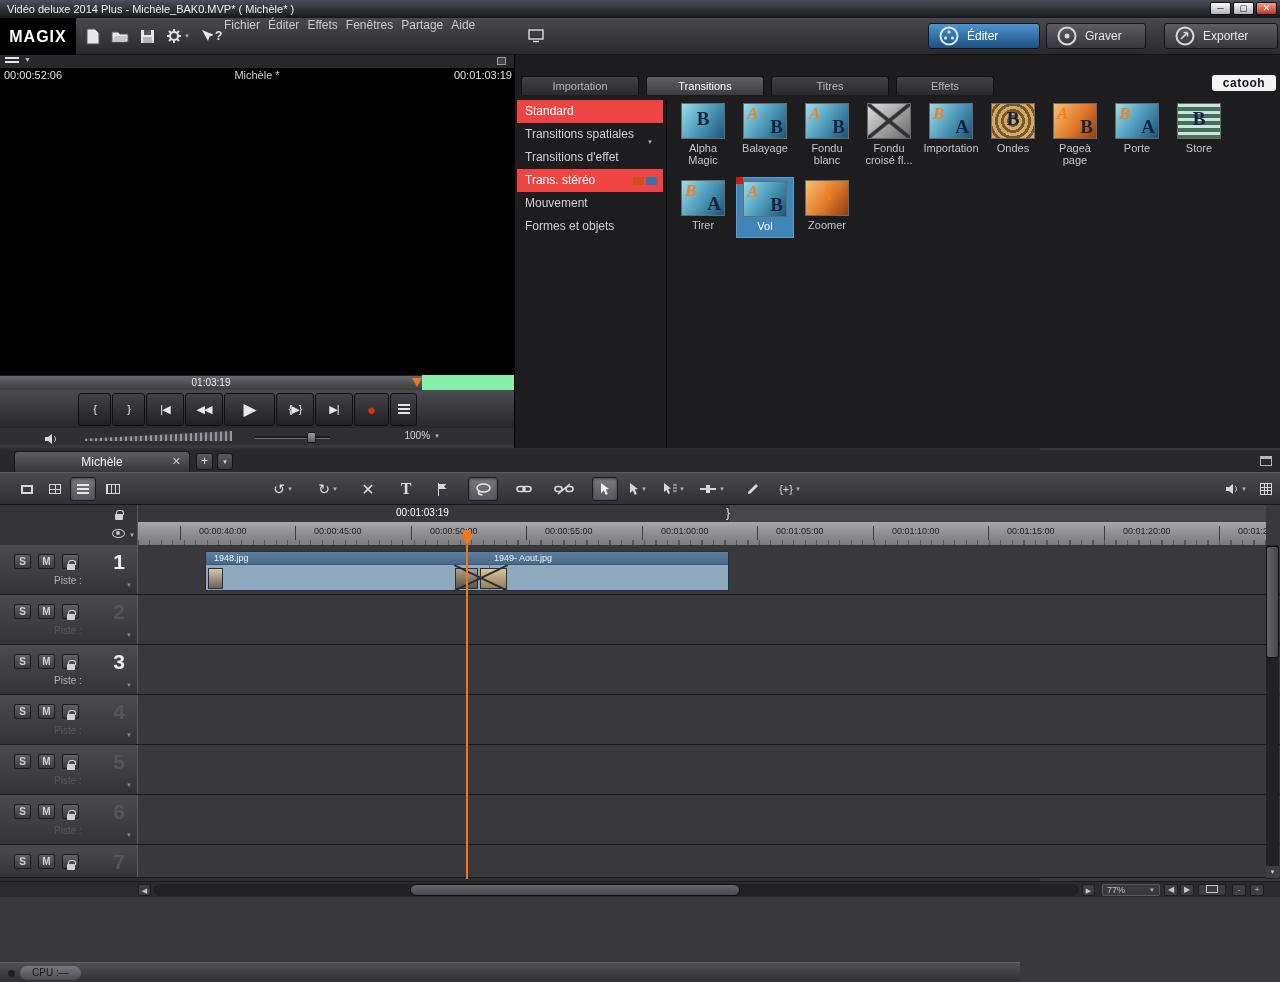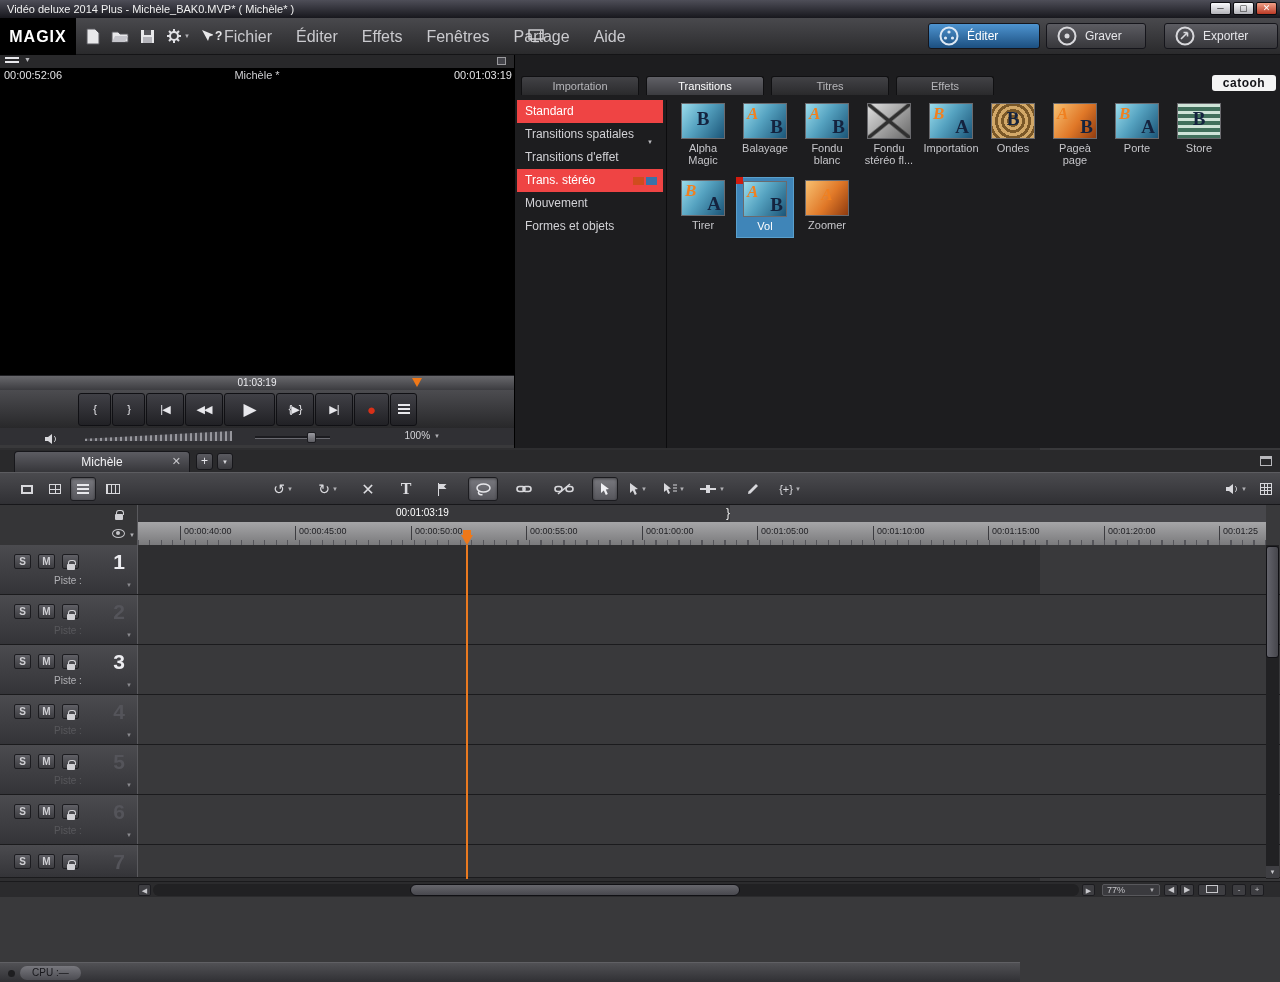--- a/index.html
+++ b/index.html
@@ -9,39 +9,39 @@
 #titlebar{position:absolute;left:0;top:0;width:1280px;height:18px;background:linear-gradient(#4e4e58,#17171d);display:flex;align-items:center}
 #title{font-size:11px;color:#f0f0f0;padding-left:7px;white-space:nowrap}
 .winbtns{position:absolute;right:3px;top:2px;display:flex;gap:2px}
 .winbtn{width:21px;height:13px;border:1px solid #0c0c10;border-radius:2px;background:linear-gradient(#fbfbfd,#b2b2b8);color:#222;font-size:9px;line-height:11px;text-align:center}
 .winbtn.close{background:linear-gradient(#f0a088,#bb3a26);color:#fff}
 
 #menubar{position:absolute;left:0;top:18px;width:1280px;height:37px;background:linear-gradient(#49494d,#2a2a2c);border-bottom:1px solid #141416}
 #logo{position:absolute;left:0;top:0;width:76px;height:37px;background:#000;color:#fff;font-weight:bold;font-size:16px;letter-spacing:1px;display:flex;align-items:center;justify-content:center}
 .fileicons{position:absolute;left:86px;top:7px;display:flex;gap:11px;align-items:center;height:22px}
 .fic{display:flex;align-items:center;gap:2px}
-#menuitems{position:absolute;left:224px;top:0;height:37px;display:flex;align-items:center;gap:24px;font-size:16px;color:#cacace}
+#menuitems{position:absolute;left:224px;top:0;height:37px;display:flex;gap:8px;font-size:12px;color:#cacace}
 .mi{cursor:default}
 #monicon{position:absolute;left:528px;top:11px}
 .modebtn{position:absolute;top:5px;height:26px;border-radius:3px;border:1px solid #15151b;display:flex;align-items:center;gap:8px;padding:0 10px;font-size:12px;color:#e6e6ea;background:linear-gradient(#5c5c62,#37373b)}
 #modeEditer{left:928px;width:112px;background:linear-gradient(#4e94d0,#1c4f80);color:#fff}
 #modeGraver{left:1046px;width:100px}
 #modeExporter{left:1164px;width:114px}
 
 #preview{position:absolute;left:0;top:55px;width:514px;height:390px;background:#86efac}
 .pvtop{position:absolute;left:0;top:0;width:514px;height:13px;background:#28282a}
 .pvtop .ham{position:absolute;left:5px;top:3px}
 .pvtop .hamc{position:absolute;left:24px;top:1px;font-size:7px;color:#b6b6ba}
 .pvtop .box{position:absolute;right:8px;top:2px;width:9px;height:8px;border:1px solid #9a9a9e;background:#44444a}
 .pvtimes{position:absolute;left:0;top:13px;width:514px;height:15px;background:#000;font-size:11px;color:#e2e2e4}
 .pvtimes .l{position:absolute;left:4px;top:1px}
 .pvtimes .c{position:absolute;left:50%;top:1px;transform:translateX(-50%);color:#cfcfd2}
 .pvtimes .r{position:absolute;right:2px;top:1px}
 .pvvideo{position:absolute;left:0;top:28px;width:514px;height:292px;background:#000}
-.pvscrub{position:absolute;left:0;top:320px;width:514px;height:15px;background:linear-gradient(#68686c,#3c3c40);border-top:1px solid #202024;text-align:center;font-size:10px;color:#ececf0;line-height:14px}
+.pvscrub{position:absolute;left:0;top:320px;width:422px;height:15px;background:linear-gradient(#68686c,#3c3c40);border-top:1px solid #202024;text-align:center;font-size:10px;color:#ececf0;line-height:14px}
 .scrubmark{position:absolute;left:412px;top:2px;width:0;height:0;border-left:5px solid transparent;border-right:5px solid transparent;border-top:9px solid #f07818}
 .pvtransport{position:absolute;left:0;top:335px;width:514px;height:38px;background:linear-gradient(#4c4c50,#28282a);display:flex;align-items:center;padding-left:78px;gap:1px}
 .tpbtn{height:33px;background:linear-gradient(#404046,#212125);border:1px solid #101014;border-radius:3px;color:#e8e8ec;display:flex;align-items:center;justify-content:center;font-size:11px;letter-spacing:-1px}
 .tpbtn.play{font-size:17px}
 .tpbtn .rec{color:#d83018;font-size:15px;letter-spacing:0}
 .pvbottom{position:absolute;left:0;top:373px;width:514px;height:17px;background:#303034}
 .wedge{position:absolute;left:85px;top:3px;width:147px;height:10px;background:repeating-linear-gradient(90deg,#96969c 0 2px,#45454b 2px 5px);clip-path:polygon(0 78%,100% 0,100% 100%,0 100%)}
 .minislider{position:absolute;left:255px;top:8px;width:75px;height:3px;background:#1c1c20;border-bottom:1px solid #6a6a70}
 .minithumb{position:absolute;left:52px;top:-4px;width:9px;height:11px;background:linear-gradient(#9a9aa0,#5e5e64);border:1px solid #1c1c20;border-radius:2px}
 .pvspk{position:absolute;left:44px;top:3px}
@@ -93,21 +93,21 @@
 .lk{display:inline-block;width:8px;height:6px;background:#d0d0d4;border-radius:1px;position:relative}
 .lk::before{content:"";position:absolute;left:1px;top:-4px;width:6px;height:4px;border:1.3px solid #d0d0d4;border-bottom:none;border-radius:3px 3px 0 0}
 .eye{display:inline-block;width:13px;height:9px;border:1.5px solid #c4c4c8;border-radius:50%;position:relative}
 .eye::after{content:"";position:absolute;left:3.2px;top:1.4px;width:4px;height:4px;background:#c4c4c8;border-radius:50%}
 .rtop{position:absolute;left:138px;top:57px;width:1128px;height:17px;background:#37373a;overflow:hidden}
 .rtop .seg{position:absolute;left:592px;top:0;right:0;bottom:0;background:#47474b}
 .rtop .t{position:absolute;left:258px;top:2px;font-size:10px;color:#fff;z-index:2}
 .rtop .brace{position:absolute;left:588px;top:1px;color:#f0f0f0;font-size:12px;z-index:2}
 .ruler{position:absolute;left:138px;top:74px;width:1128px;height:23px;background:linear-gradient(#a6a6a8,#7a7a7c);overflow:hidden}
 .ruler::after{content:"";position:absolute;left:0;bottom:0;width:100%;height:5px;background:repeating-linear-gradient(90deg,#55555a 0 1px,transparent 1px 11.5px)}
-.tick{position:absolute;top:4px;font-size:9px;color:#1e1e22;border-left:1px solid #3c3c40;padding-left:3px;height:14px;white-space:nowrap}
+.tick{position:absolute;top:4px;font-size:9px;color:#1e1e22;border-left:1px solid #3c3c40;padding-left:18px;height:14px;white-space:nowrap}
 .phmark{position:absolute;left:323px;top:13px;width:0;height:0;border-left:6px solid transparent;border-right:6px solid transparent;border-top:10px solid #f07818;z-index:3}
 .phmark::before{content:"";position:absolute;left:-4px;top:-15px;width:8px;height:6px;background:#f07818}
 .tracks{position:absolute;left:0;top:97px;width:1280px}
 .trow{position:relative;height:50px;border-bottom:1px solid #1b1b1d;display:flex;overflow:hidden}
 .trow.last{height:33px}
 .thead{width:138px;background:linear-gradient(#4b4b4f,#343438);border-right:1px solid #5a5a5e;position:relative;flex:none}
 .tbody{flex:1;background:#39393b;position:relative}
 .smbtn{position:absolute;top:9px;width:17px;height:15px;background:linear-gradient(#606066,#3c3c40);border:1px solid #1c1c20;border-radius:2px;color:#d0d0d4;font-size:10px;font-weight:bold;text-align:center;line-height:13px}
 .s1{left:14px}.s2{left:38px}.s3{left:62px;padding-top:5px}
 .plabel{position:absolute;left:54px;top:30px;font-size:10px;color:#b2b2b6}
@@ -305,21 +305,21 @@
   </div>
   <div class="titem" style="left:283px;top:48px">
     <div class="thumb">
         <span class="la">A</span>
         <span class="lb">B</span>
       </div>
     <div>Fondu blanc</div>
   </div>
   <div class="titem" style="left:345px;top:48px">
     <div class="thumb v-gray"></div>
-    <div>Fondu stéréo fl...</div>
+    <div>Fondu croisé fl...</div>
   </div>
   <div class="titem" style="left:407px;top:48px">
     <div class="thumb">
         <span class="la">B</span>
         <span class="lb">A</span>
       </div>
     <div>Importation</div>
   </div>
   <div class="titem" style="left:469px;top:48px">
     <div class="thumb v-rings">
@@ -500,20 +500,32 @@
 
     <div class="trow">
       <div class="thead">
         <div class="smbtn s1">S</div>
         <div class="smbtn s2">M</div>
         <div class="smbtn s3"><span class="lk"></span></div>
         <span class="plabel">Piste :</span>
         <span class="tnum">1</span>
         <span class="tcaret">▼</span>
       </div>
+      <div class="tbody">
+        <div class="clipgrp">
+          <div class="cliphdr"></div>
+          <span class="cname1">1948.jpg</span>
+          <span class="cname2">1949- Aout.jpg</span>
+          <div class="cdiv"></div>
+          <div class="phA"></div>
+          <div class="phB"></div>
+          <div class="phC"></div>
+          <div class="xzone"></div>
+        </div>
+      </div>
     </div>
 
     <div class="trow dim">
       <div class="thead">
         <div class="smbtn s1">S</div>
         <div class="smbtn s2">M</div>
         <div class="smbtn s3"><span class="lk"></span></div>
         <span class="plabel">Piste :</span>
         <span class="tnum">2</span>
         <span class="tcaret">▼</span>

